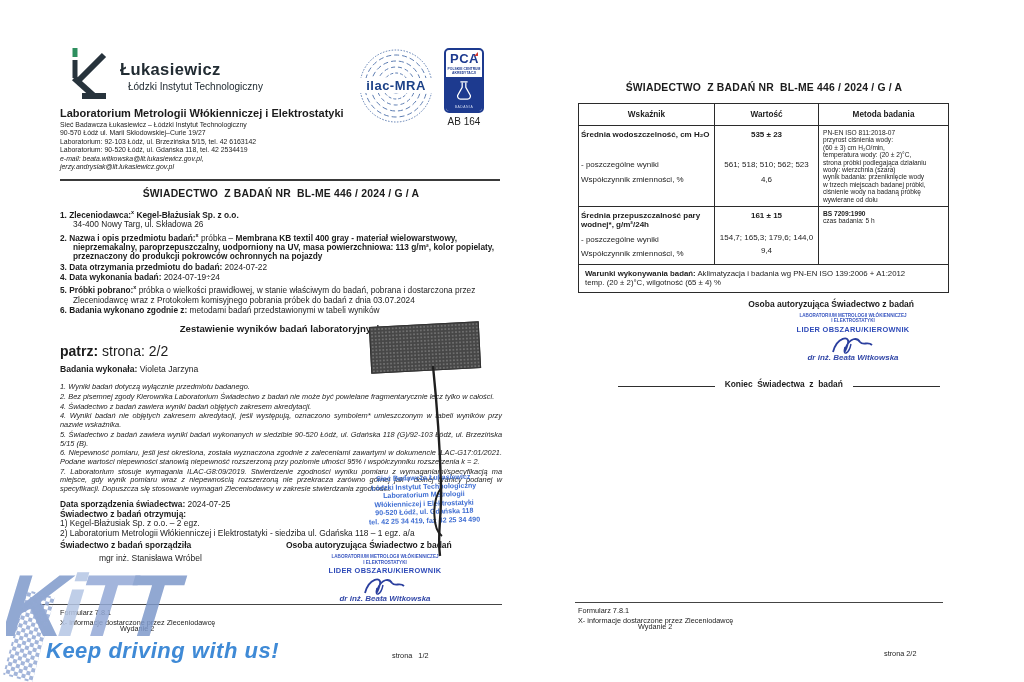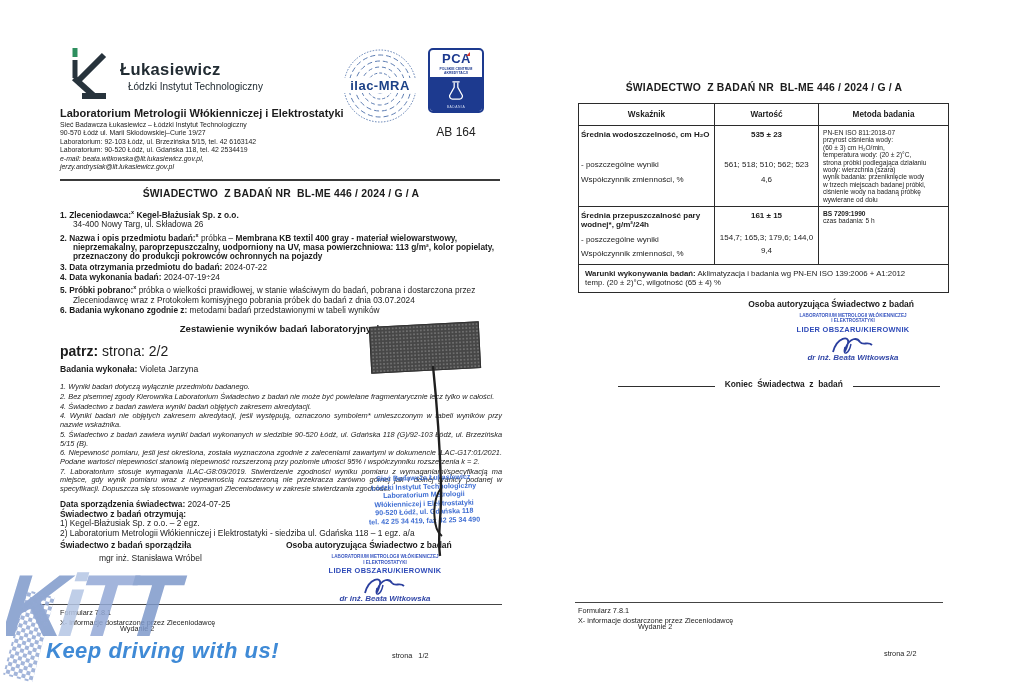--- a/index.html
+++ b/index.html
@@ -14,27 +14,27 @@
   .logo-row { display:flex; align-items:flex-start; }
   .logo-glyph { margin:2px 6px 0 2px; }
   .brand { margin-top:16px; }
   .brand-name { font-size:16.5px; font-weight:bold; color:#222c33; letter-spacing:.4px; }
   .brand-inst { font-size:10px; color:#222c33; margin:2px 0 0 8px; }
   .lab-title { font-size:11px; font-weight:bold; margin-top:5px; }
   .addr { font-size:6.9px; line-height:8.4px; margin-top:2px; color:#222; }
   .addr .em { font-style:italic; }
   .acc { position:absolute; top:4px; right:18px; display:flex; align-items:flex-start; gap:10px; }
   .pca-wrap { text-align:center; }
-  .pca-box { width:56px; border:2px solid #1d3a8f; border-radius:5px; overflow:hidden; background:#fff; }
+  .pca-box { width:40px; border:2px solid #1d3a8f; border-radius:5px; overflow:hidden; background:#fff; }
   .pca-word { font-size:13px; font-weight:bold; color:#1d3a8f; letter-spacing:.5px; line-height:14px; display:block; margin-top:2px; }
   .pca-red { display:inline-block; width:0; height:0; border-left:4px solid transparent; border-bottom:4px solid #d03a32; margin-left:-5px; vertical-align:top; }
   .pca-sub { font-size:3.4px; color:#1d3a8f; font-weight:bold; display:block; line-height:4px; margin:1px 0 2px; }
   .pca-bottom { background:#1d3a8f; padding:3px 0 2px; }
   .pca-badge { font-size:3.4px; color:#cfd8f0; display:block; margin-top:1px; letter-spacing:.5px; }
-  .pca-num { font-size:12px; color:#222; margin-top:12px; }
+  .pca-num { font-size:10px; color:#222; margin-top:3px; }
   .rule { position:absolute; left:0; bottom:0; width:440px; border-top:2px solid #3a3a3a; }
 
   .doc-title { text-align:center; font-size:10.4px; font-weight:bold; white-space:pre; margin-top:7px; letter-spacing:.2px; }
   .items { margin-top:9px; font-size:8.3px; line-height:9.4px; }
   .item { padding-left:13px; text-indent:-13px; margin-bottom:1px; }
   .item .cont { text-indent:0; }
   sup { font-size:5.5px; vertical-align:super; font-weight:bold; }
   .sec-title { text-align:center; font-size:9.6px; font-weight:bold; margin-top:8px; }
   .patrz { font-size:14px; margin-top:9px; }
   .performed { font-size:8.6px; margin-top:5px; }

